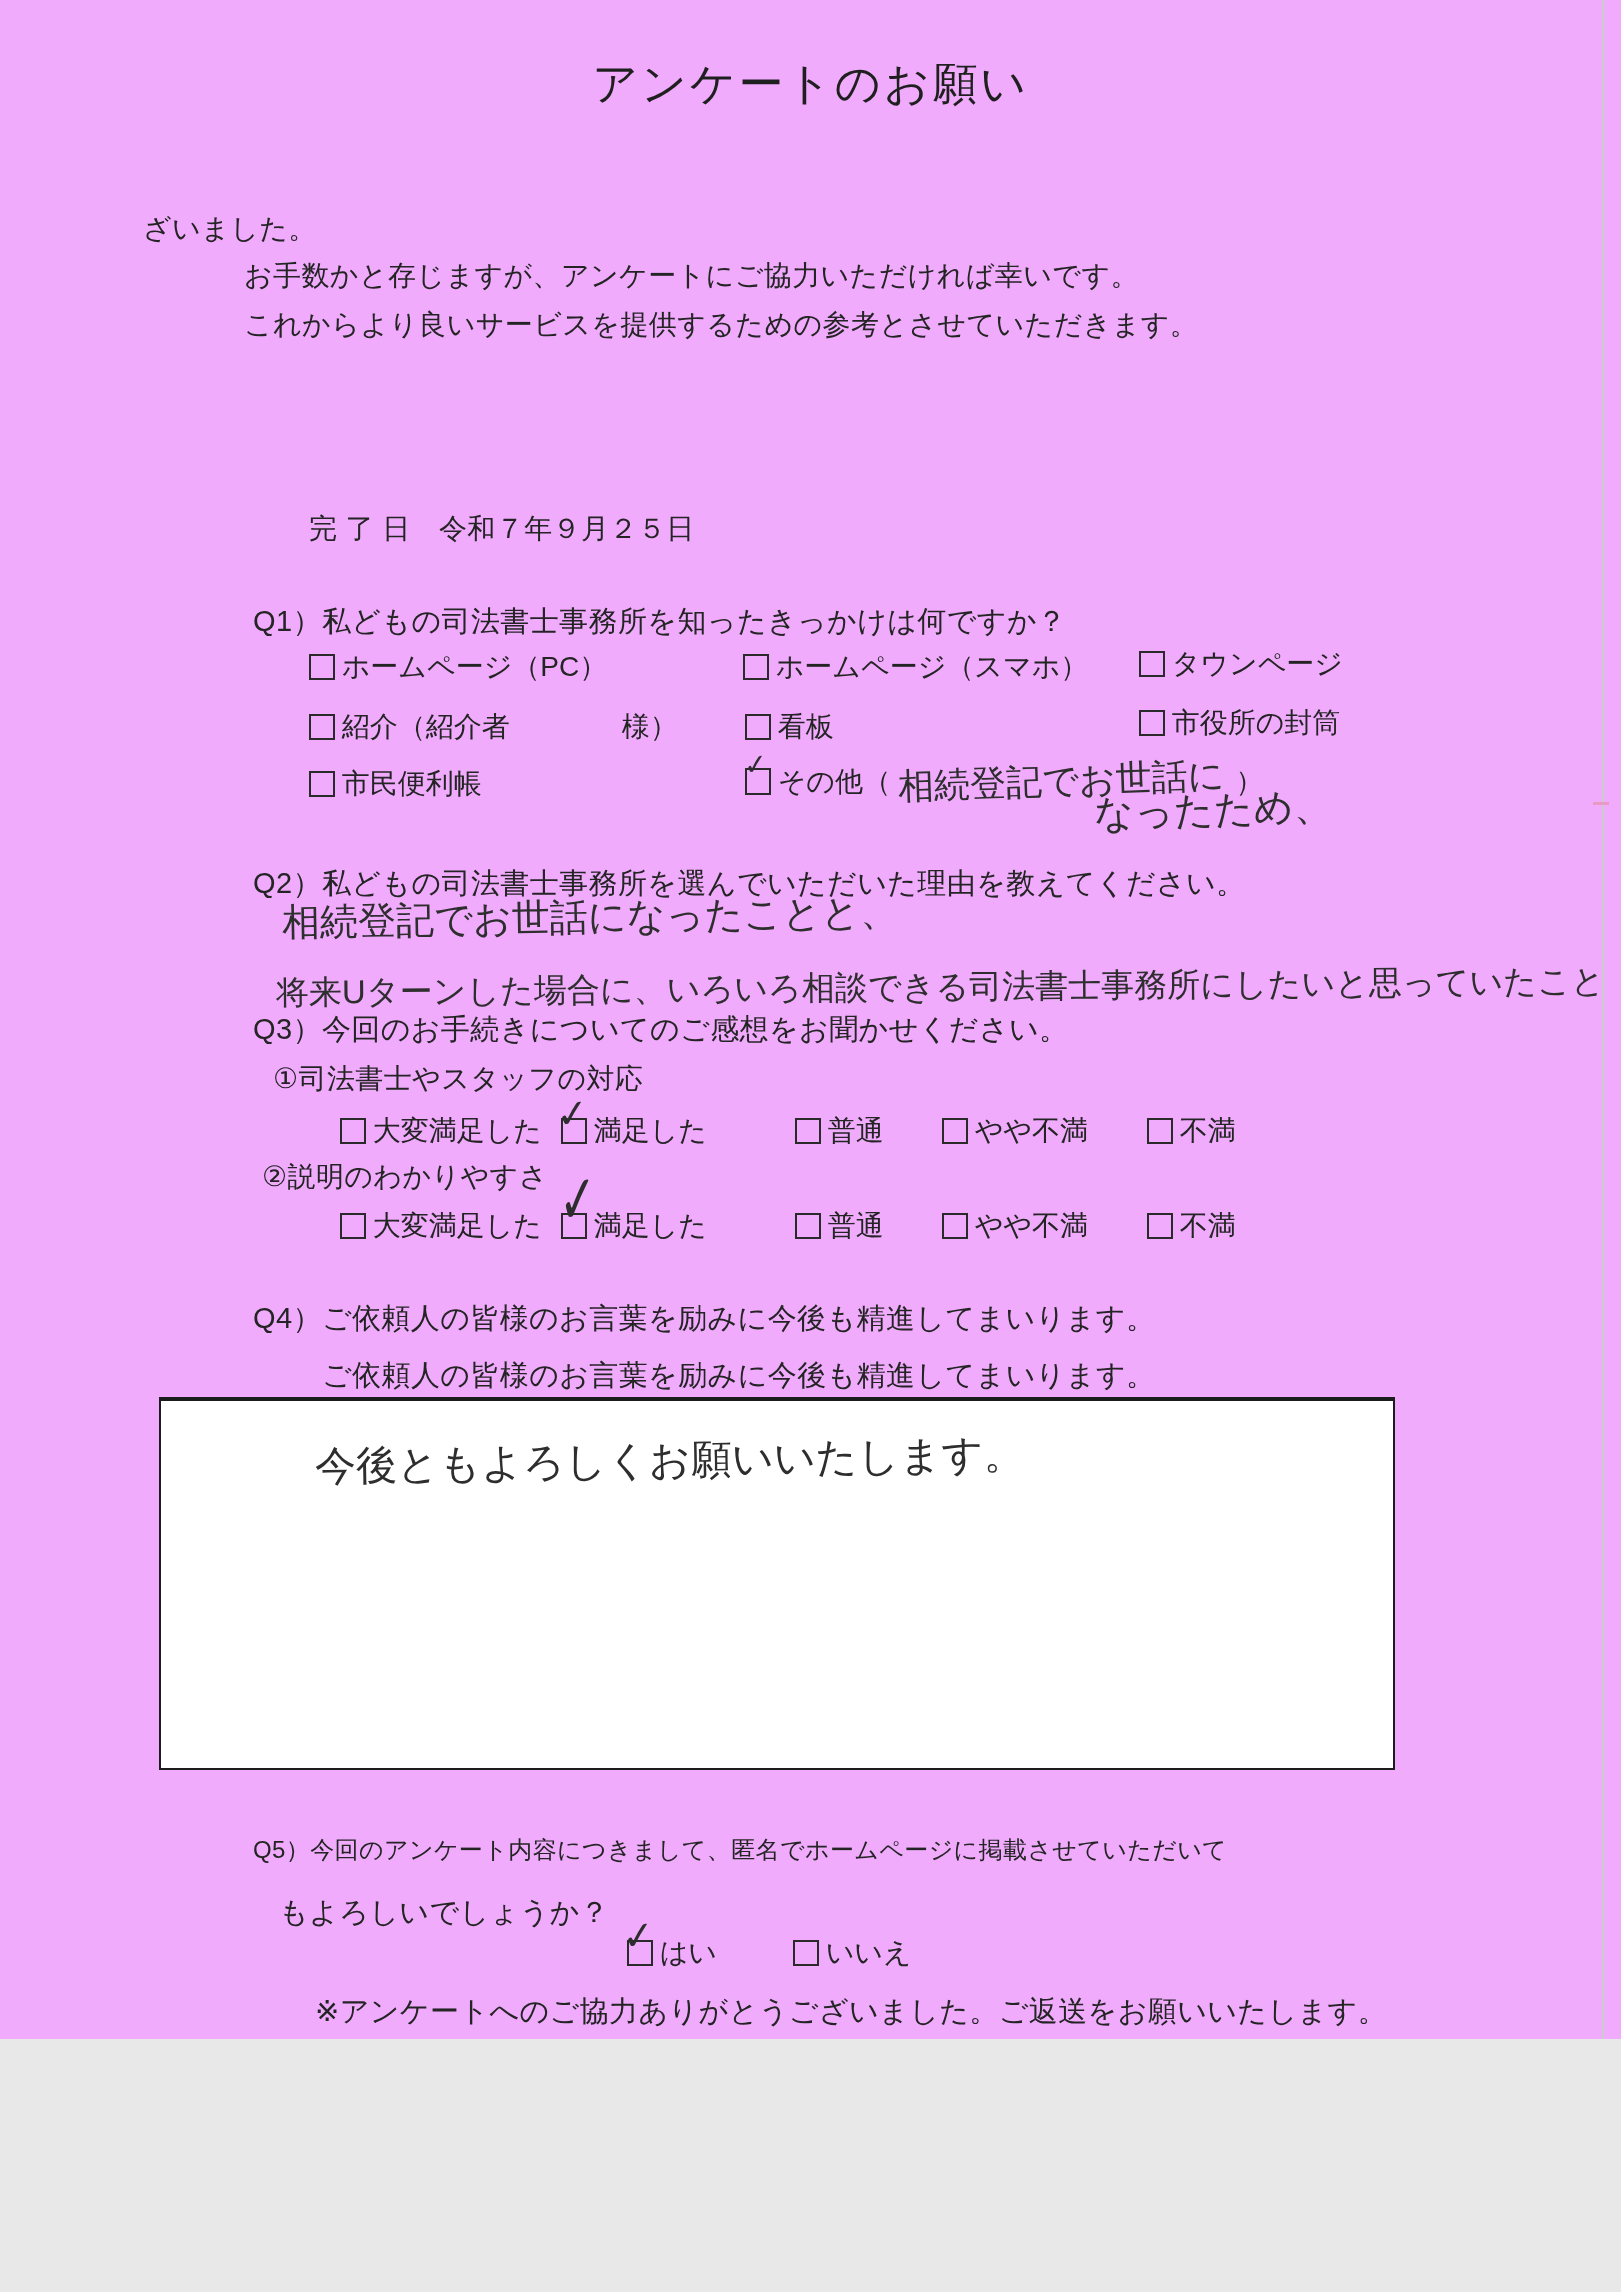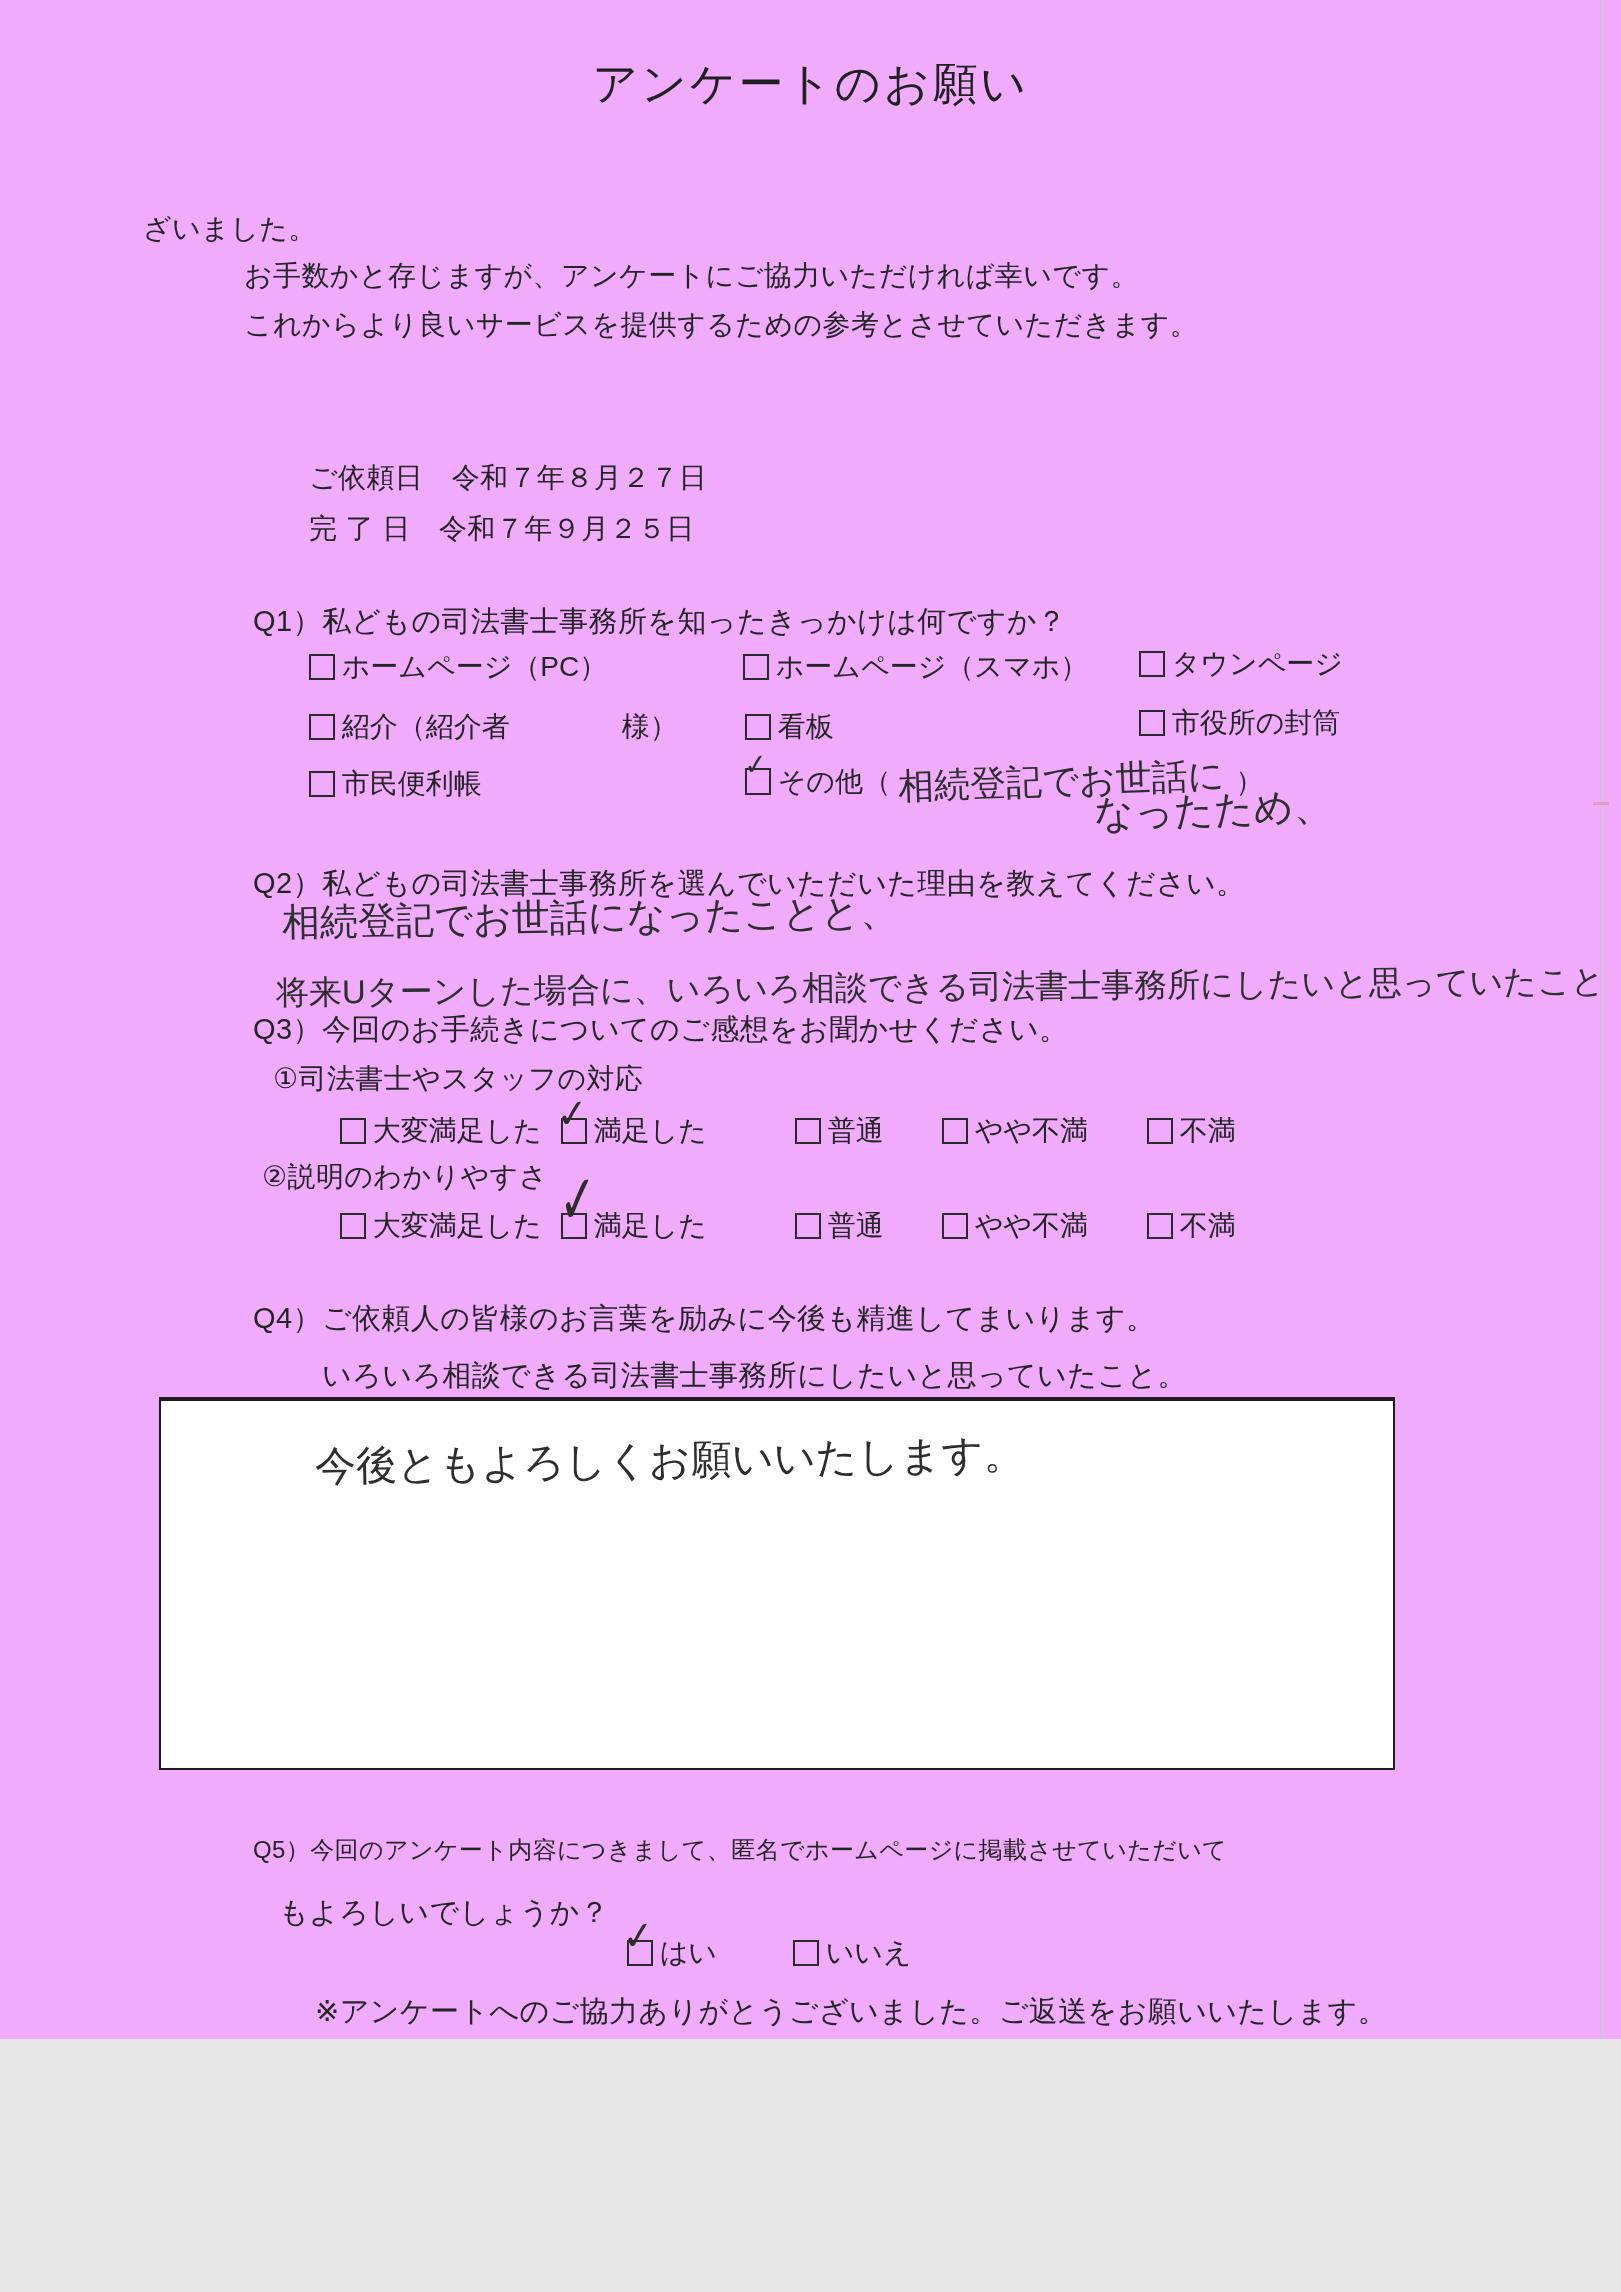--- a/index.html
+++ b/index.html
@@ -41,21 +41,20 @@
 <body>
 
 <div class="page">
 
   <div class="title">アンケートのお願い</div>
 
   <div class="line" style="left:143px;top:210px">ざいました。</div>
   <div class="line" style="left:244px;top:257px">お手数かと存じますが、アンケートにご協力いただければ幸いです。</div>
   <div class="line" style="left:244px;top:306px">これからより良いサービスを提供するための参考とさせていただきます。</div>
 
-  <div class="line" style="left:309px;top:459px">ご依頼日　令和７年８月２７日</div>
   <div class="line" style="left:309px;top:510px">完 了 日　令和７年９月２５日</div>
 
   <div class="line" style="left:253px;top:602px;font-size:29px">Q1）私どもの司法書士事務所を知ったきっかけは何ですか？</div>
 
   <span class="opt" style="left:309px;top:648px">
     <span class="box"></span>
 
     <span>ホームページ（PC）</span>
   </span>
   <span class="opt" style="left:743px;top:648px">
@@ -154,21 +153,21 @@
 
     <span>やや不満</span>
   </span>
   <span class="opt" style="left:1147px;top:1207px">
     <span class="box"></span>
 
     <span>不満</span>
   </span>
 
   <div class="line" style="left:253px;top:1299px;font-size:29px">Q4）ご依頼人の皆様のお言葉を励みに今後も精進してまいります。</div>
-  <div class="line" style="left:322px;top:1356px;font-size:29px">いろいろ相談できる司法書士事務所にしたいと思っていたこと。</div>
+  <div class="line" style="left:322px;top:1356px;font-size:29px">ご依頼人の皆様のお言葉を励みに今後も精進してまいります。</div>
   <div class="msg-box"></div>
   <div class="hw-block rot-m1" style="left:315px;top:1433px;font-size:41px">今後ともよろしくお願いいたします。</div>
 
   <div class="line" style="left:253px;top:1834px;font-size:24px">Q5）今回のアンケート内容につきまして、匿名でホームページに掲載させていただいて</div>
   <div class="line" style="left:279px;top:1893px;font-size:29px">もよろしいでしょうか？</div>
 
   <span class="opt checked" style="left:627px;top:1934px">
     <span class="box"></span>
     <span class="tick tick-md">✓</span>
     <span>はい</span>

